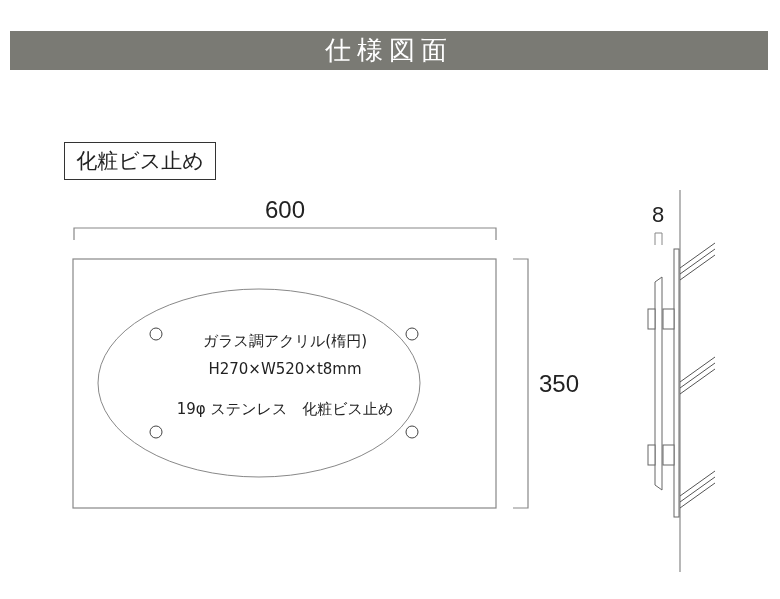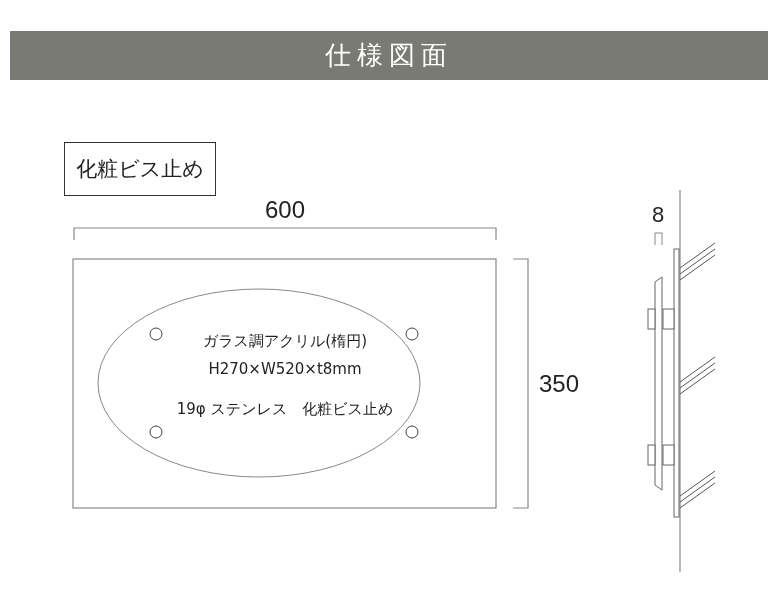--- a/index.html
+++ b/index.html
@@ -1,19 +1,19 @@
 <!DOCTYPE html>
 <html><head>
 <meta charset="utf-8">
 <style>
   html, body { margin: 0; padding: 0; background: #ffffff; }
   body { width: 780px; height: 599px; position: relative; overflow: hidden; font-family: "DejaVu Sans", "Liberation Sans", sans-serif; }
-  .title-bar { position: absolute; left: 10px; top: 31px; width: 758px; height: 49px; background: #7a7a74; display: flex; align-items: center; justify-content: center; }
+  .title-bar { position: absolute; left: 10px; top: 31px; width: 758px; height: 39px; background: #7a7a74; display: flex; align-items: center; justify-content: center; }
   .title-bar span { color: #ffffff; font-size: 26px; letter-spacing: 6px; font-weight: 300; }
-  .label-box { position: absolute; left: 64px; top: 142px; width: 152px; height: 54px; border: 1.5px solid #333; box-sizing: border-box; display: flex; align-items: center; justify-content: center; font-size: 21px; color: #222; }
+  .label-box { position: absolute; left: 64px; top: 142px; width: 152px; height: 38px; border: 1.5px solid #333; box-sizing: border-box; display: flex; align-items: center; justify-content: center; font-size: 21px; color: #222; }
   svg.drawing { position: absolute; left: 0; top: 0; }
   .dim-text { font-family: "Liberation Sans", sans-serif; fill: #222; }
   .ell-text { font-family: "DejaVu Sans", sans-serif; fill: #222; }
 </style>
 </head>
 <body>
 
 <div class="title-bar">
   <span>仕様図面</span>
 </div>

